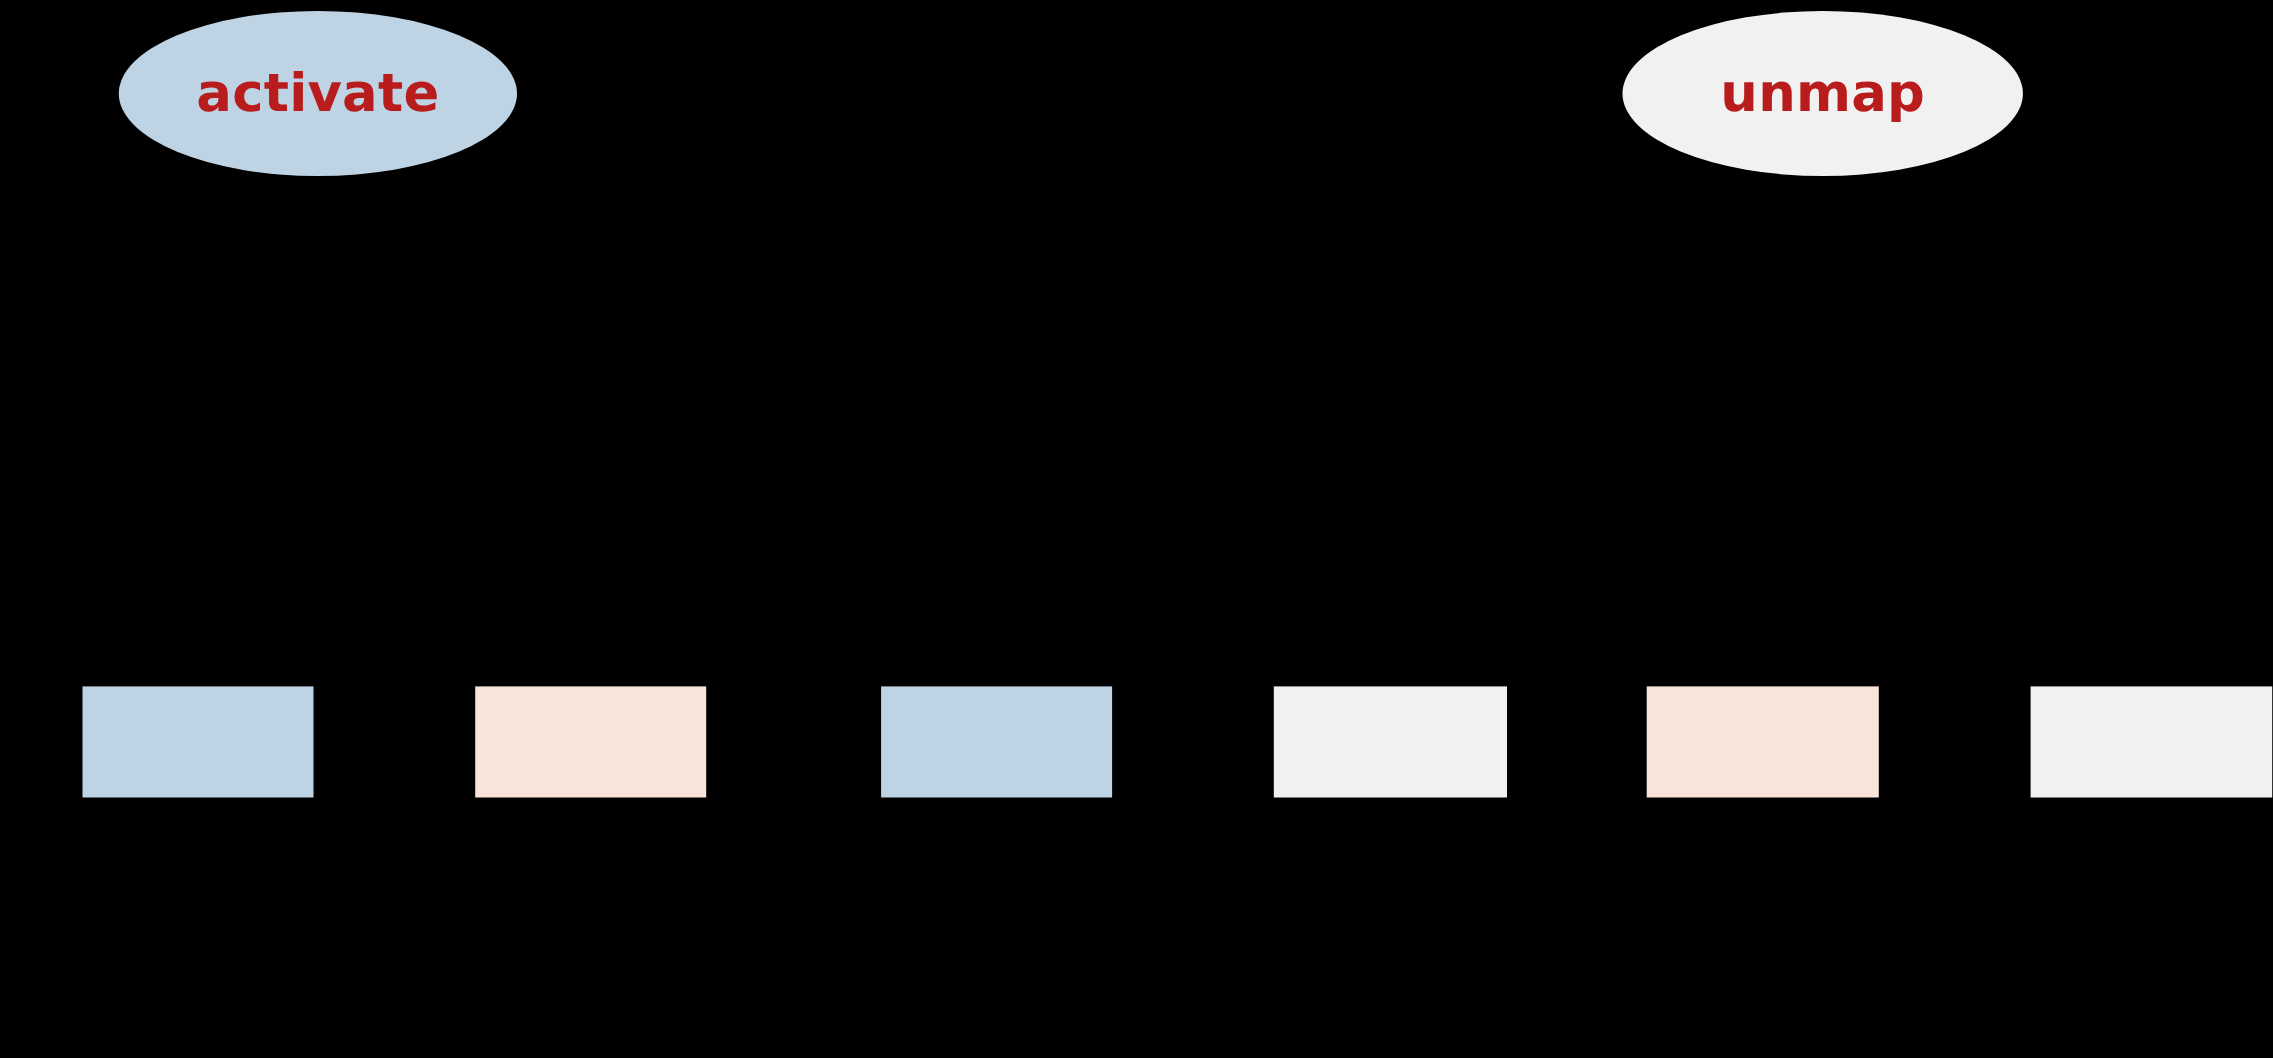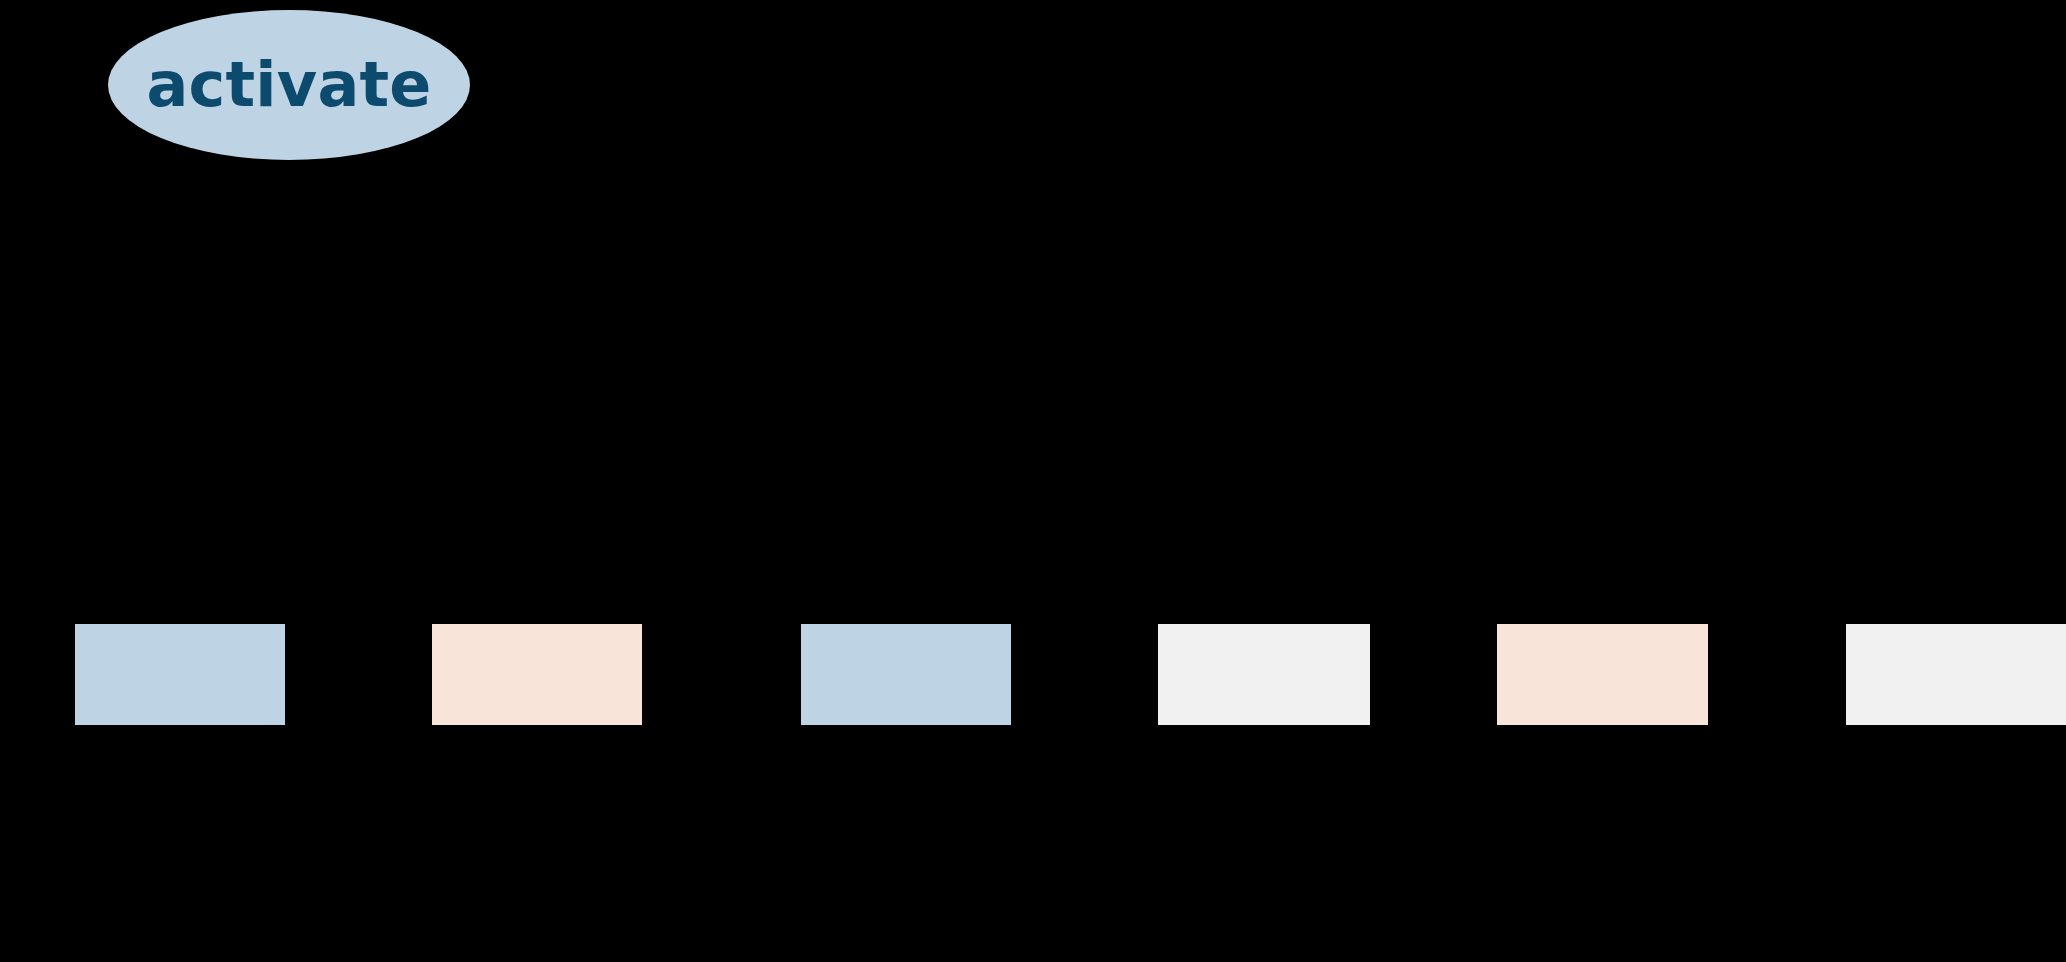--- a/index.html
+++ b/index.html
@@ -20,23 +20,23 @@
   }
   .node-ellipse {
     position: absolute;
     border-radius: 50%;
     display: flex;
     align-items: center;
     justify-content: center;
     box-sizing: border-box;
   }
   .node-ellipse .node-label {
-    font-size: 62px;
+    font-size: 48px;
     font-weight: bold;
-    color: #0c4a6e;
+    color: #b91c1c;
     line-height: 1;
     letter-spacing: 0.2px;
     white-space: nowrap;
     user-select: none;
   }
   .node-rect {
     position: absolute;
     box-sizing: border-box;
     display: flex;
     align-items: center;
@@ -62,20 +62,23 @@
 
 <div id="canvas">
 
   <svg class="edge-layer" viewBox="0 0 2066 962" preserveAspectRatio="none" aria-hidden="true"></svg>
 
   <div class="node-ellipse" style="left:108px; top:10px; width:362px; height:150px; background:#bed3e4;">
     <span class="node-label">activate</span>
   </div>
 
 
+  <div class="node-ellipse" style="left:1475px; top:10px; width:364px; height:150px; background:#f2f1f1;">
+    <span class="node-label">unmap</span>
+  </div>
 
   <div class="node-rect" style="left:75px; top:624px; width:210px; height:101px; background:#bed3e4;">
     <span class="node-label"></span>
   </div>
 
   <div class="node-rect" style="left:432px; top:624px; width:210px; height:101px; background:#f8e4d8;">
     <span class="node-label"></span>
   </div>
 
   <div class="node-rect" style="left:801px; top:624px; width:210px; height:101px; background:#bed3e4;">

